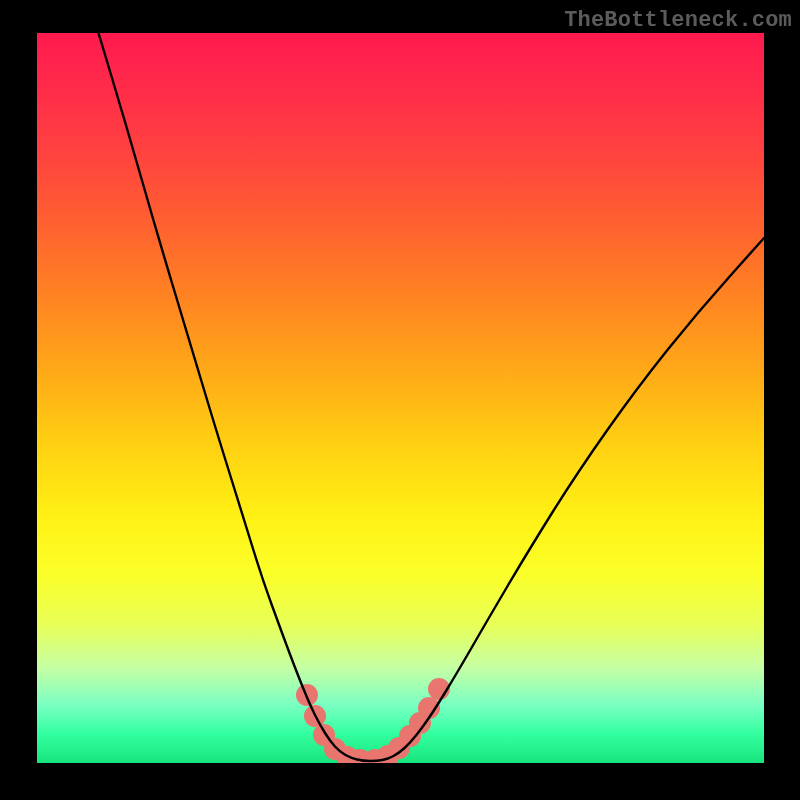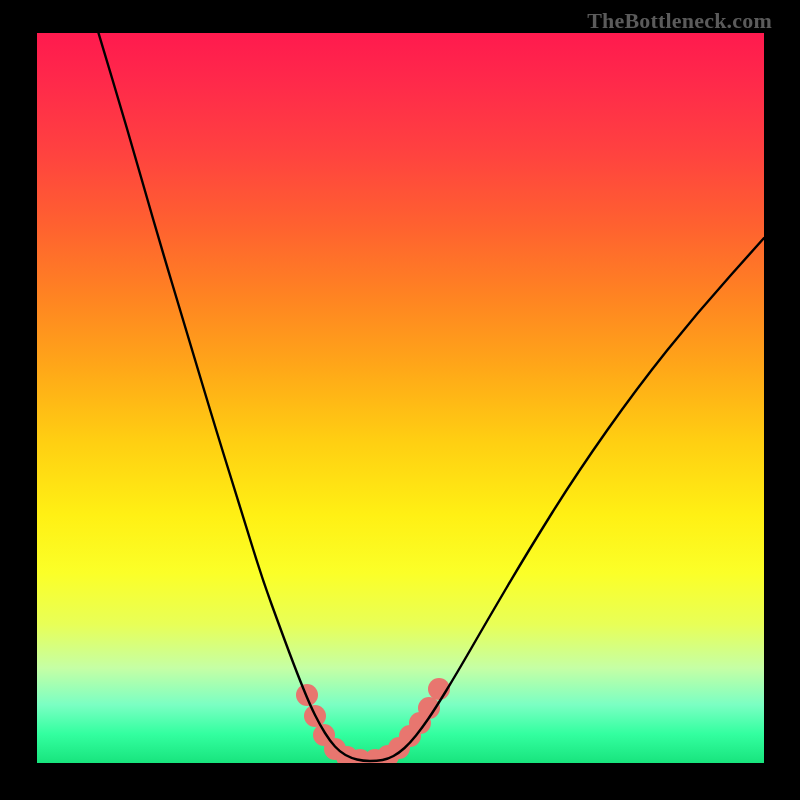--- a/index.html
+++ b/index.html
@@ -37,22 +37,22 @@
       #e8ff57 81%,
       #c5ffa5 87%,
       #7bffc3 92%,
       #33ffa0 96%,
       #18e47d 100%
     );
   }
   .watermark {
     position: absolute;
     top: 8px;
-    right: 28px;
-    font-family: Liberation Serif, serif;
+    right: 8px;
+    font-family: Liberation Mono, monospace;
     font-size: 22px;
     font-weight: 600;
     color: #5b5b5b;
     letter-spacing: 0.2px;
   }
   svg.curve {
     position: absolute;
     left: 0;
     top: 0;
     width: 727px;

